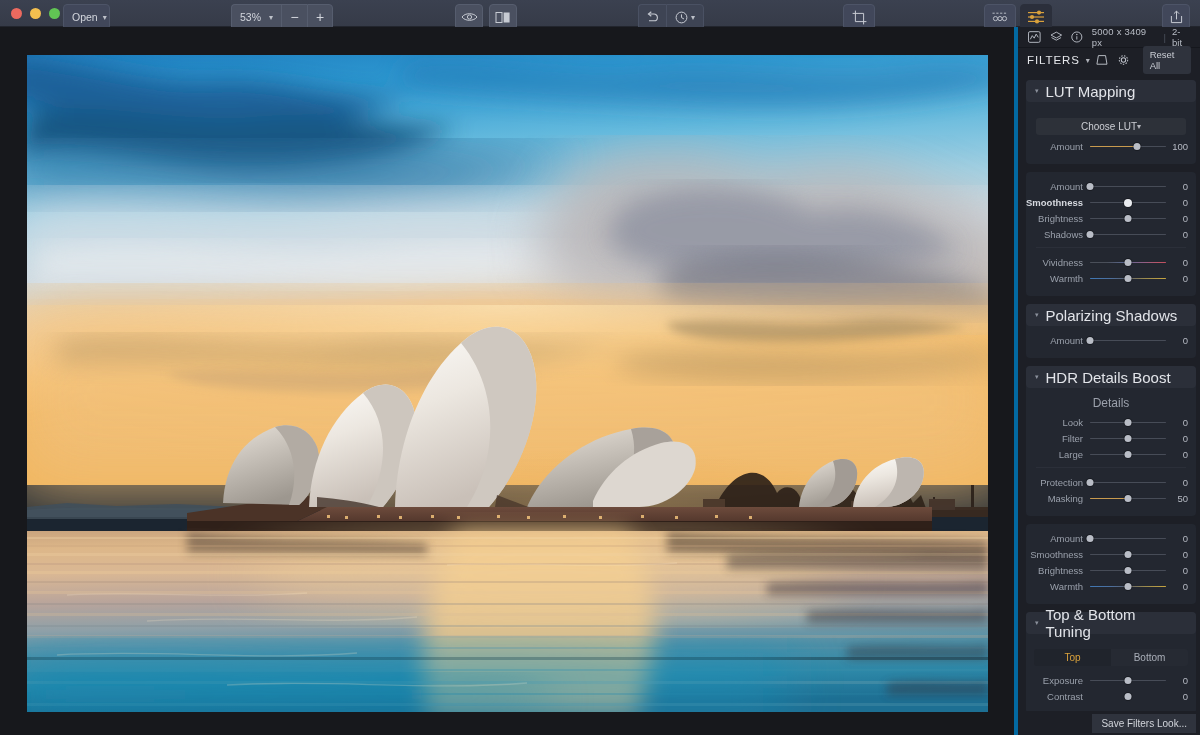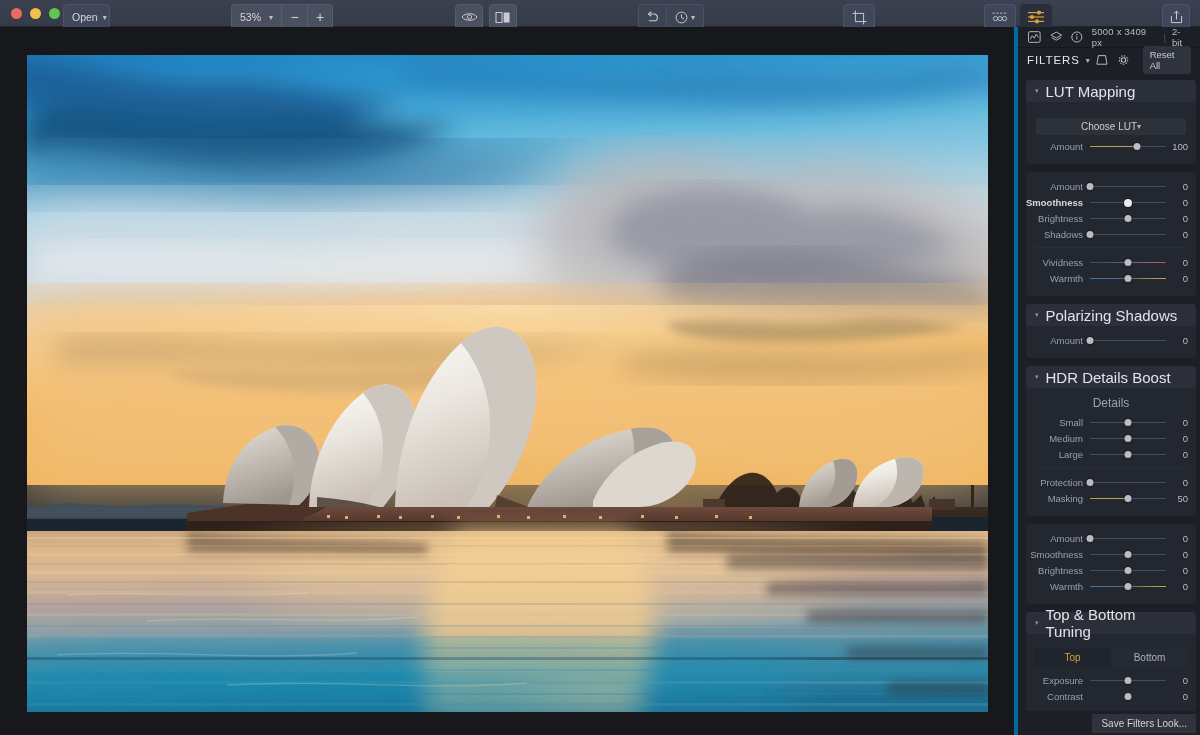--- a/index.html
+++ b/index.html
@@ -646,29 +646,29 @@
         </div>
         <div class="card">
           <div class="sec-head">
       <span class="tri">▾</span>
       <span class="nm">HDR Details Boost</span>
       <span class="icons"></span>
     </div>
           <div class="sec-body">
             <div class="subhead">Details</div>
             <div class="row">
-      <span class="lbl">Small</span>
-      <span class="track">
-                <div class="bar"></div>
-                <div class="knob" style="left:50%"></div>
-              </span>
-      <span class="val">0</span>
-    </div>
-            <div class="row">
-      <span class="lbl">Medium</span>
+      <span class="lbl">Look</span>
+      <span class="track">
+                <div class="bar"></div>
+                <div class="knob" style="left:50%"></div>
+              </span>
+      <span class="val">0</span>
+    </div>
+            <div class="row">
+      <span class="lbl">Filter</span>
       <span class="track">
                 <div class="bar"></div>
                 <div class="knob" style="left:50%"></div>
               </span>
       <span class="val">0</span>
     </div>
             <div class="row">
       <span class="lbl">Large</span>
       <span class="track">
                 <div class="bar"></div>

